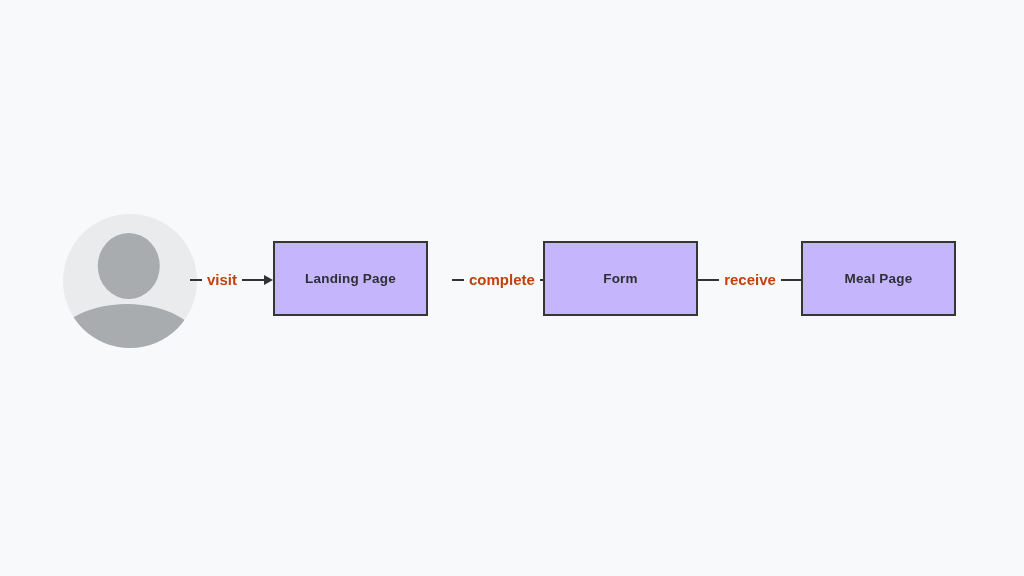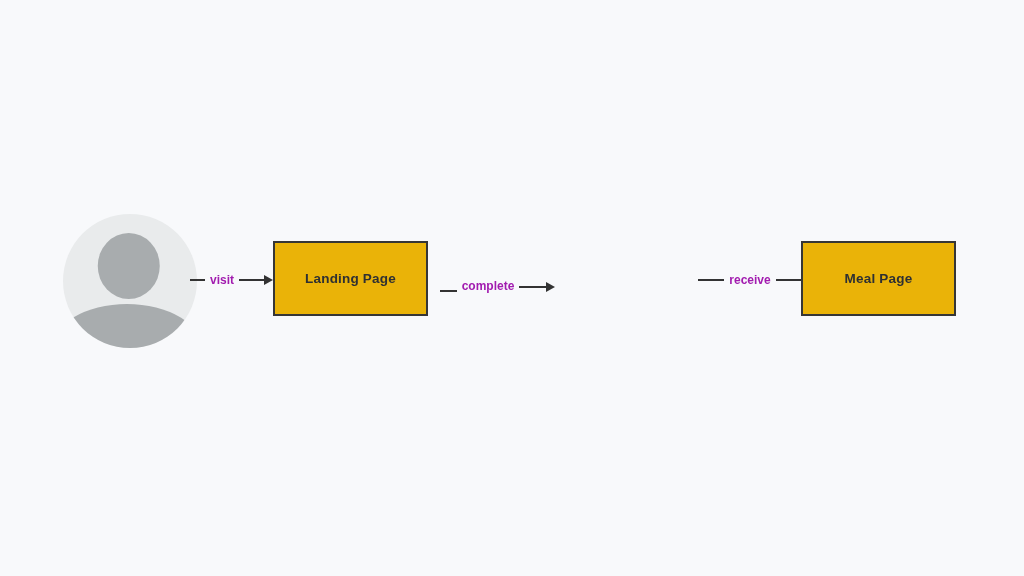--- a/index.html
+++ b/index.html
@@ -52,21 +52,21 @@
   }
 
   
   .node {
     position: absolute;
     top: 241px;
     width: 155px;
     height: 75px;
     box-sizing: border-box;
     border: 2px solid #363636;
-    background: #eab308;
+    background: #c4b5fd;
     display: flex;
     align-items: center;
     justify-content: center;
     font-size: 13.5px;
     font-weight: bold;
     letter-spacing: 0.2px;
     color: #2e3033;
   }
   .node-landing { left: 273px; }
   .node-form    { left: 543px; }
@@ -75,33 +75,33 @@
   
   .edge {
     position: absolute;
     top: 267px;
     height: 25px;
     display: flex;
     align-items: center;
     gap: 5px;
   }
   .edge-1 { left: 190px; width: 83px; }
-  .edge-2 { left: 440px; width: 115px; align-items: flex-end; }
+  .edge-2 { left: 452px; width: 115px; }
   .edge-3 { left: 698px; width: 123px; }
 
   .edge .line {
     height: 2px;
     background: #333333;
     flex: 1 1 auto;
     min-width: 12px;
   }
   .edge .label {
-    font-size: 12px;
+    font-size: 15px;
     font-weight: bold;
-    color: #a21caf;
+    color: #c2410c;
     white-space: nowrap;
     line-height: 1;
   }
   .edge .arrow {
     display: flex;
     align-items: center;
     flex: 1 1 auto;
   }
   .edge .arrow .tail {
     height: 2px;
@@ -142,20 +142,23 @@
 
   <div class="edge edge-2">
     <div class="line"></div>
     <span class="label">complete</span>
     <div class="arrow">
       <div class="tail"></div>
       <div class="head"></div>
     </div>
   </div>
 
+  <div class="node node-form">
+    <span>Form</span>
+  </div>
 
   <div class="edge edge-3">
     <div class="line"></div>
     <span class="label">receive</span>
     <div class="arrow">
       <div class="tail"></div>
       <div class="head"></div>
     </div>
   </div>
 

